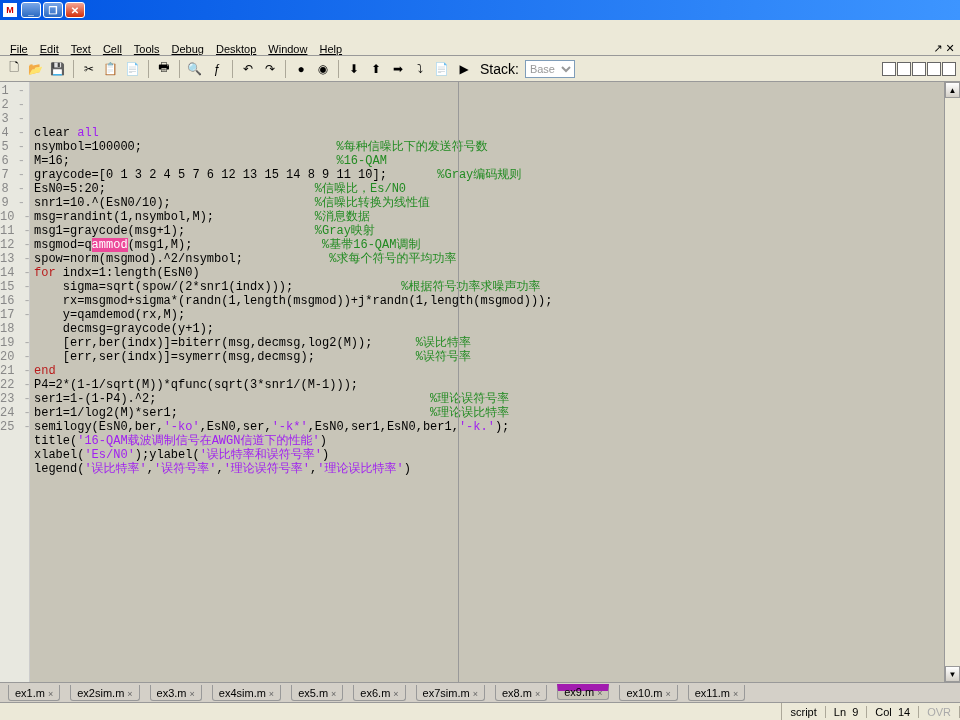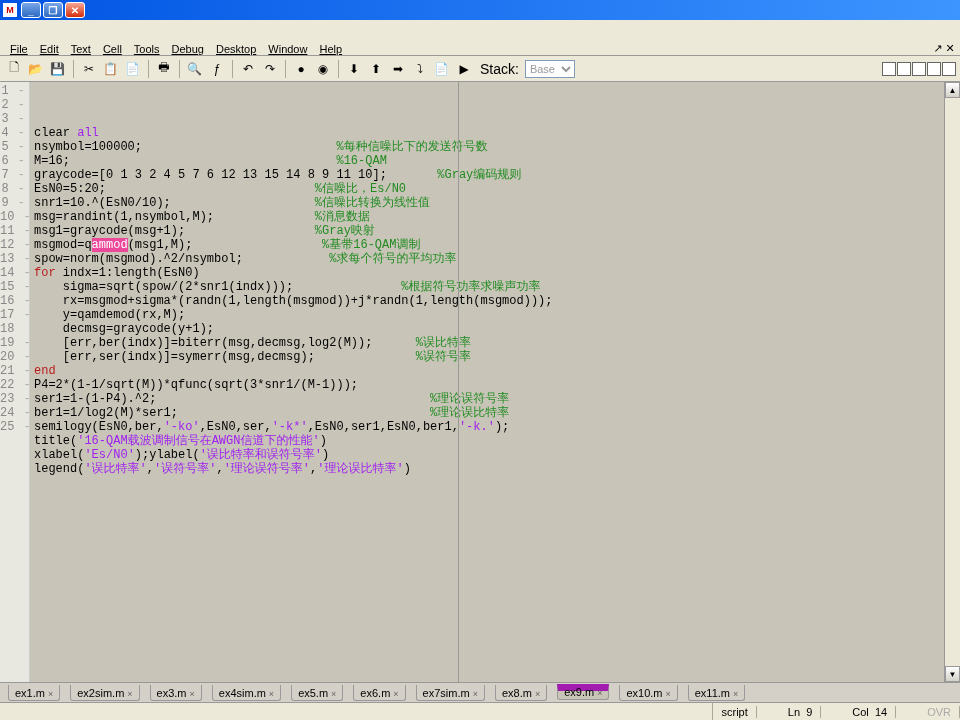--- a/index.html
+++ b/index.html
@@ -37,21 +37,21 @@
 .scrollbar-v { width: 16px; background: #ece9d8; border-left: 1px solid #999; display: flex; flex-direction: column; }
 .scroll-btn { height: 16px; background: linear-gradient(#fff, #d4d0c8); border: 1px solid #999; display: flex; align-items: center; justify-content: center; font-size: 8px; cursor: pointer; }
 .scroll-track { flex: 1; background: #ece9d8; }
 .tabs-row { height: 20px; background: #d4d0c8; display: flex; align-items: flex-start; border-top: 1px solid #999; padding-top: 2px; padding-left: 8px; gap: 0; }
 .tab { padding: 1px 6px; font-size: 11px; background: #d4d0c8; border: 1px solid #999; border-top: none; border-radius: 0 0 3px 3px; margin-right: 10px; cursor: pointer; display: flex; align-items: flex-end; gap: 3px; height: 16px; }
 .tab.active { background: #c8c5b8; font-weight: normal; border-top: 7px solid #a21caf; margin-top: -1px; }
 .tab-close { font-size: 9px; cursor: pointer; color: #666; }
 .statusbar { height: 18px; background: #ece9d8; border-top: 1px solid #999; display: flex; align-items: center; font-size: 11px; }
 .status-cell { padding: 0 8px; border-right: 1px solid #aca899; height: 100%; display: flex; align-items: center; }
 .status-left { flex: 1; }
-.status-right { display: flex; gap: 23px; }
+.status-right { display: flex; }
 </style>
 </head>
 <body>
 
 <div class="window">
   <div class="titlebar">
     <span class="titlebar-icon">M</span>
     <div class="win-btns">
       <div class="win-btn">_</div>
       <div class="win-btn">❐</div>

